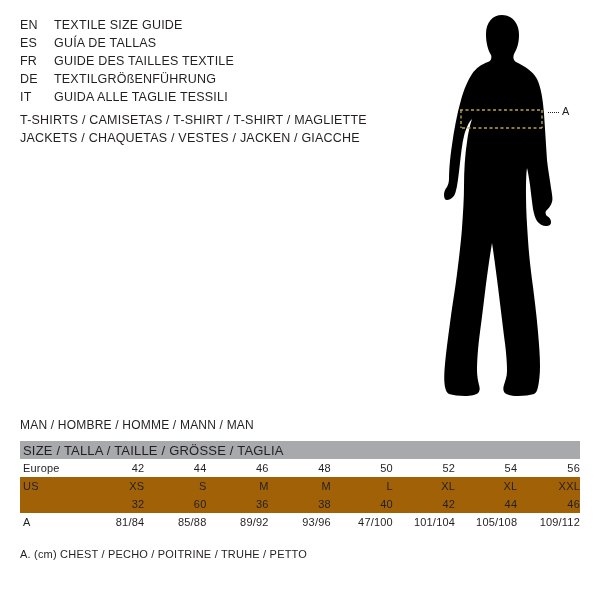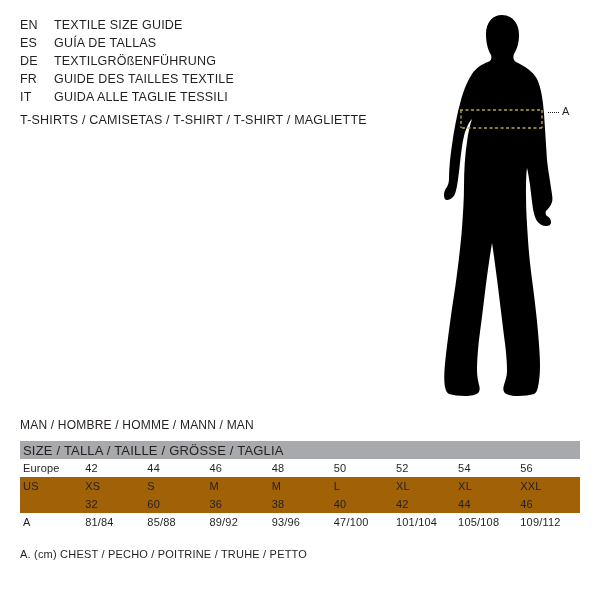--- a/index.html
+++ b/index.html
@@ -111,21 +111,21 @@
   .row-head td {
     background: #a7a9ac;
     color: #231f20;
     font-size: 13px;
     height: 17px;
   }
   .row-shade td { background: #a16207; }
   .row-plain td { background: #ffffff; margin-top: 41px; }
 
   .col-label { width: 86px; }
-  .col-v { width: 67px; }
+  .col-v { width: 67px; text-align: right; }
 
   .footnote {
     position: absolute;
     left: 20px;
     top: 548px;
     font-size: 11px;
     letter-spacing: 0.2px;
   }
 </style>
 </head>
@@ -134,35 +134,36 @@
 <div class="lang-block">
   <div class="lang-row">
     <span class="lang-code">EN</span>
     <span class="lang-text">TEXTILE SIZE GUIDE</span>
   </div>
   <div class="lang-row">
     <span class="lang-code">ES</span>
     <span class="lang-text">GUÍA DE TALLAS</span>
   </div>
   <div class="lang-row">
+    <span class="lang-code">FR</span>
+    <span class="lang-text">GUIDE DES TAILLES TEXTILE</span>
+  </div>
+  <div class="lang-row">
     <span class="lang-code">DE</span>
     <span class="lang-text">TEXTILGRÖßENFÜHRUNG</span>
   </div>
   <div class="lang-row">
-    <span class="lang-code">FR</span>
-    <span class="lang-text">GUIDE DES TAILLES TEXTILE</span>
-  </div>
-  <div class="lang-row">
     <span class="lang-code">IT</span>
     <span class="lang-text">GUIDA ALLE TAGLIE TESSILI</span>
   </div>
 </div>
 
 <div class="cat-block">
   <div class="cat-line">T-SHIRTS / CAMISETAS / T-SHIRT / T-SHIRT / MAGLIETTE</div>
+  <div class="cat-line">JACKETS / CHAQUETAS / VESTES / JACKEN / GIACCHE</div>
 </div>
 
 <div class="figure-wrap">
   <svg width="200" height="400" viewBox="0 0 200 400" xmlns="http://www.w3.org/2000/svg">
 
     <path fill="#000000" d="
       M86,24
       C86,12 93,5 102,5
       C112,5 119,13 119,25
       C119,33 117,39 114,44

